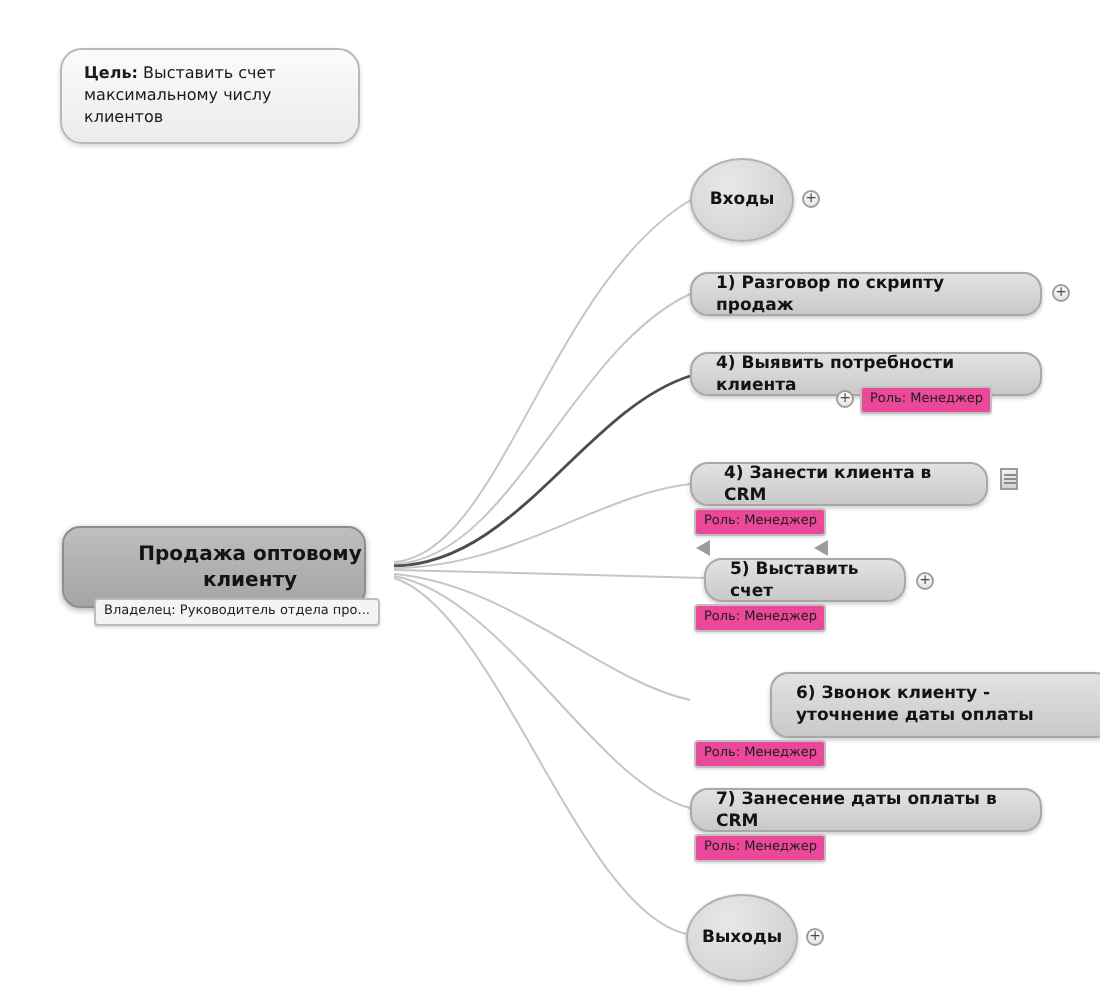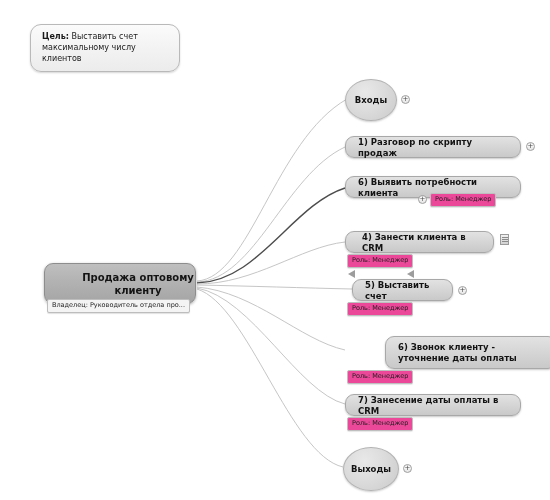--- a/index.html
+++ b/index.html
@@ -45,21 +45,21 @@
     line-height: 11px;
     color: #1a1a1a;
   }
   .goal-label {
     font-weight: bold;
   }
 
   
   .central-node {
     position: absolute;
-    left: 44px;
+    left: 31px;
     top: 263px;
     width: 152px;
     height: 41px;
     box-sizing: border-box;
     background: linear-gradient(180deg,#bfbfbf 0%, #b2b2b2 45%, #a5a5a5 100%);
     border: 1px solid #8d8d8d;
     border-radius: 9px;
     box-shadow: 0 1px 3px rgba(0,0,0,.32);
     display: flex;
     align-items: center;
@@ -211,21 +211,21 @@
     <span>Входы</span>
   </div>
   <div class="expander" style="left:401px; top:95px;">+</div>
 
   <div class="task-node" style="left:345px; top:136px; width:176px; height:22px;">
     <span>1) Разговор по скрипту продаж</span>
   </div>
   <div class="expander" style="left:526px; top:142px;">+</div>
 
   <div class="task-node" style="left:345px; top:176px; width:176px; height:22px;">
-    <span>6) Выявить потребности клиента</span>
+    <span>4) Выявить потребности клиента</span>
   </div>
   <div class="expander" style="left:418px; top:195px;">+</div>
   <div class="role-chip" style="left:430px; top:193px;">Роль: Менеджер</div>
 
   <div class="task-node" style="left:345px; top:231px; width:149px; height:22px;padding-left:16px;">
     <span>4) Занести клиента в CRM</span>
   </div>
   <div class="note-icon" style="left:500px; top:234px;"></div>
   <div class="role-chip" style="left:347px; top:254px;">Роль: Менеджер</div>
 

